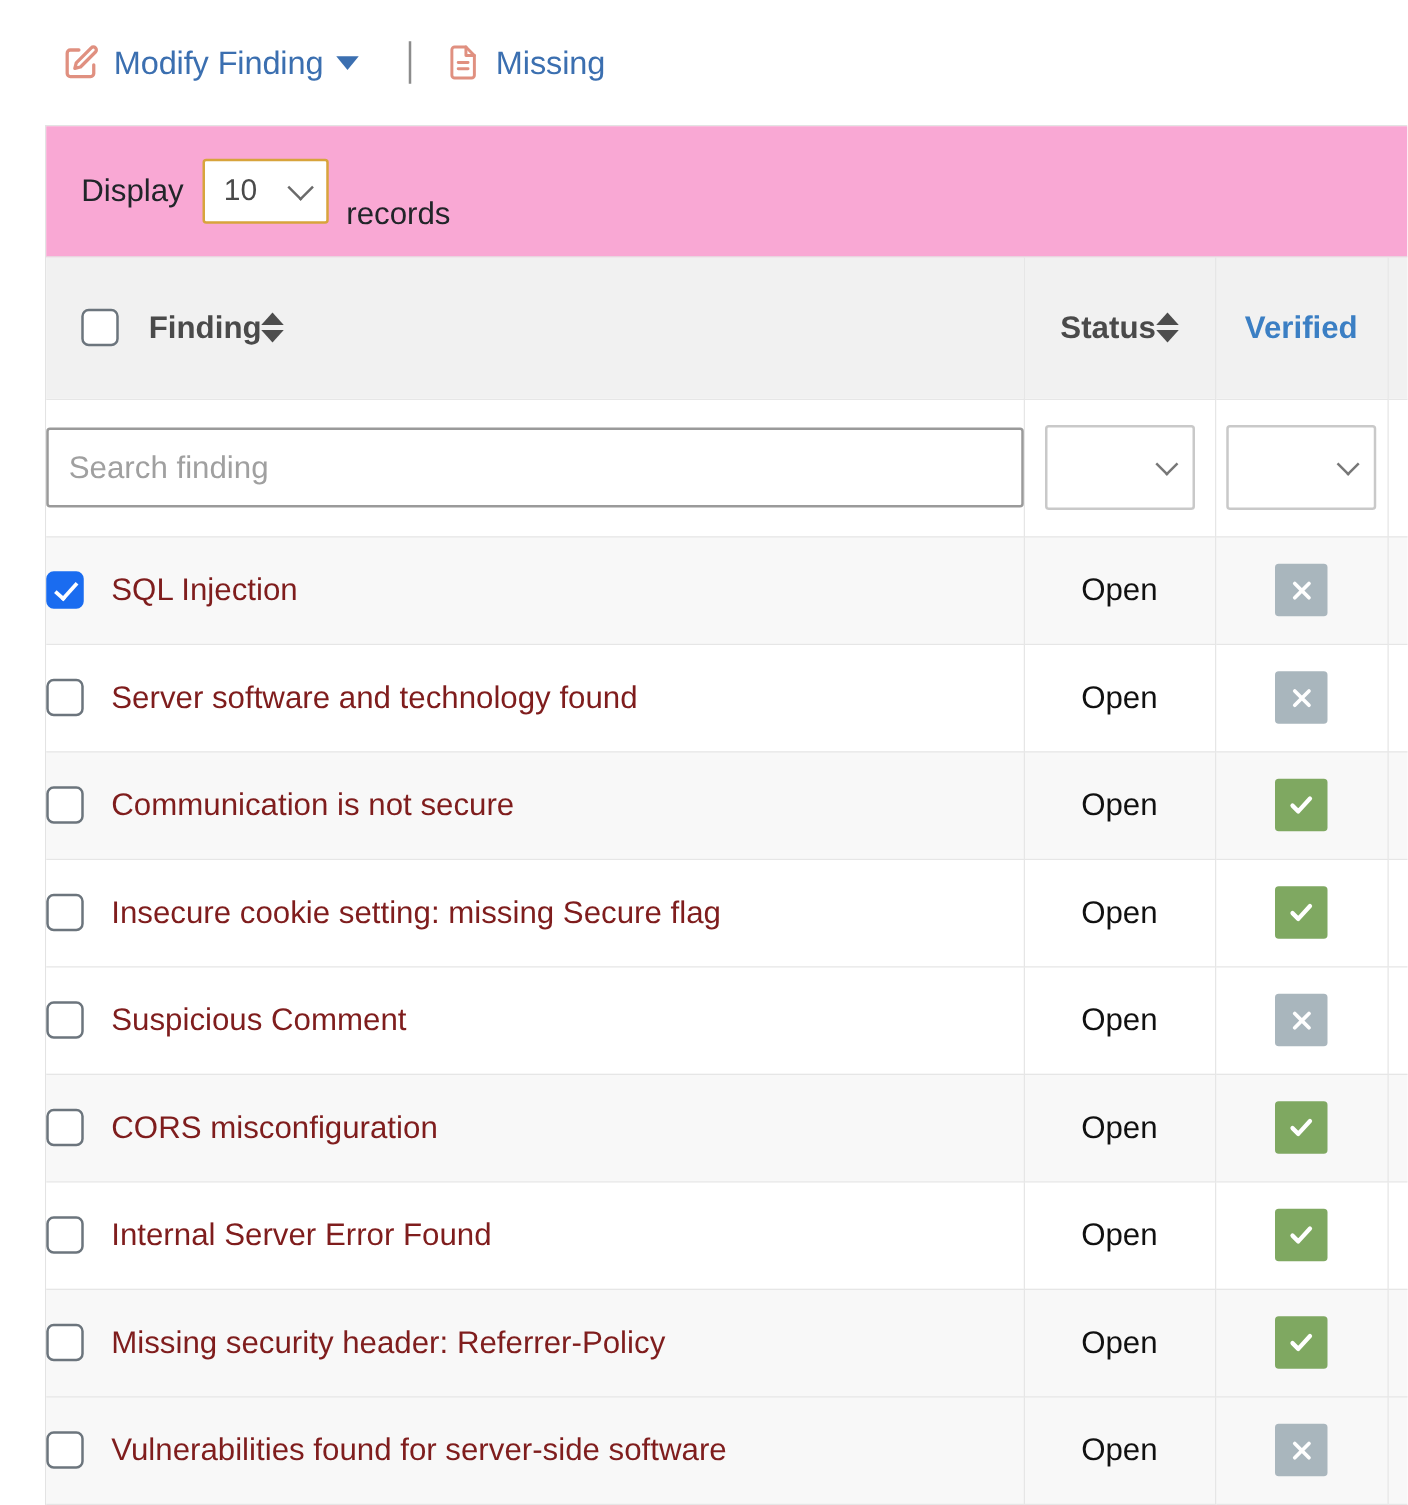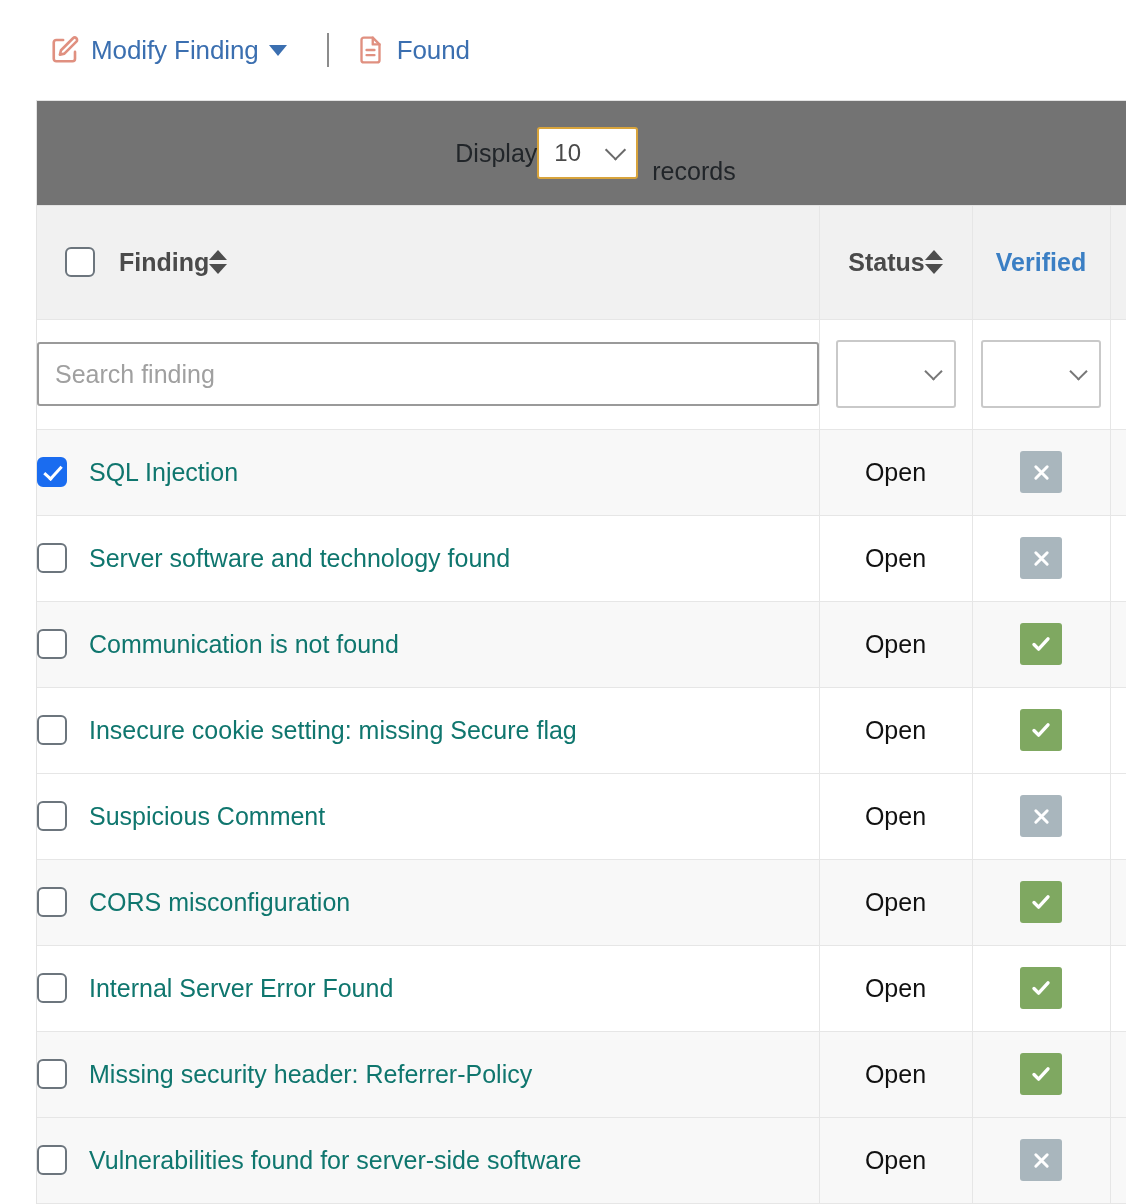--- a/index.html
+++ b/index.html
@@ -67,37 +67,36 @@
   .panel {
     margin-left: 36px;
     width: 1090px;
     border: 1px solid #e3e3e3;
     border-right: none;
     border-bottom: none;
     box-sizing: border-box;
     background: #ffffff;
   }
   .panel-head {
-    background: #737373;
+    background: #f9a8d4;
     height: 105px;
     display: flex;
     align-items: center;
     padding-left: 28px;
     box-sizing: border-box;
     border-bottom: 1px solid #e3e3e3;
-    justify-content: center;
   }
   .display-label, .records-label {
     font-size: 25px;
     color: #212529;
   }
   .records-label { margin-left: 14px; margin-top: 36px; }
   .len-select {
     position: relative;
-    margin-left: 0;
+    margin-left: 15px;
     width: 101px;
     height: 52px;
     border: 2px solid #d8a43c;
     border-radius: 3px;
     background: #ffffff;
     display: flex;
     align-items: center;
     padding-left: 15px;
     box-sizing: border-box;
     cursor: pointer;
@@ -243,21 +242,21 @@
   tbody tr.data-row td { height: 86px; padding: 0; background: #ffffff; }
   tbody tr.data-row.alt td { background: #f8f8f8; }
   td.c-finding { padding: 0 20px 0 28px; }
   .cell-finding {
     display: flex;
     align-items: center;
     gap: 22px;
   }
   .finding-link {
     font-size: 25px;
-    color: #0f766e;
+    color: #7f1d1d;
     cursor: pointer;
     white-space: nowrap;
   }
   td.c-status {
     text-align: center;
     font-size: 25px;
     color: #111;
   }
   td.c-verified { text-align: center; }
   .badge {
@@ -292,21 +291,21 @@
   <span class="tool-sep"></span>
 
   <div class="tool-action">
     <span class="tool-icon">
       <svg width="27" height="30" viewBox="0 0 24 26" fill="none" stroke="currentColor" stroke-width="2.1" stroke-linecap="round" stroke-linejoin="round">
         <path d="M14 2H6a2 2 0 0 0-2 2v18a2 2 0 0 0 2 2h12a2 2 0 0 0 2-2V8z"></path>
         <path d="M14 2v6h6"></path>
         <path d="M8.5 13h7M8.5 17.5h7"></path>
       </svg>
     </span>
-    <span class="tool-label">Found</span>
+    <span class="tool-label">Missing</span>
   </div>
 
   <span class="gap-lg"></span>
 
 </div>
 
 <div class="panel">
 
   <div class="panel-head">
     <span class="display-label">Display</span>
@@ -402,21 +401,21 @@
               <svg width="21" height="21" viewBox="0 0 24 24" fill="none" stroke="#fff" stroke-width="3.4" stroke-linecap="round">
                 <path d="M5.5 5.5l13 13M18.5 5.5l-13 13"></path>
               </svg>
             </span></td>
           <td></td>
         </tr>
         <tr class="data-row alt">
           <td class="c-finding">
             <div class="cell-finding">
               <span class="cbx"></span>
-              <span class="finding-link">Communication is not found</span>
+              <span class="finding-link">Communication is not secure</span>
             </div>
           </td>
           <td class="c-status">Open</td>
           <td class="c-verified"><span class="badge yes">
               <svg width="24" height="24" viewBox="0 0 24 24" fill="none" stroke="#fff" stroke-width="3.4" stroke-linecap="round" stroke-linejoin="round">
                 <path d="M5 12.5l4.6 4.6L19 6.8"></path>
               </svg>
             </span></td>
           <td></td>
         </tr>

